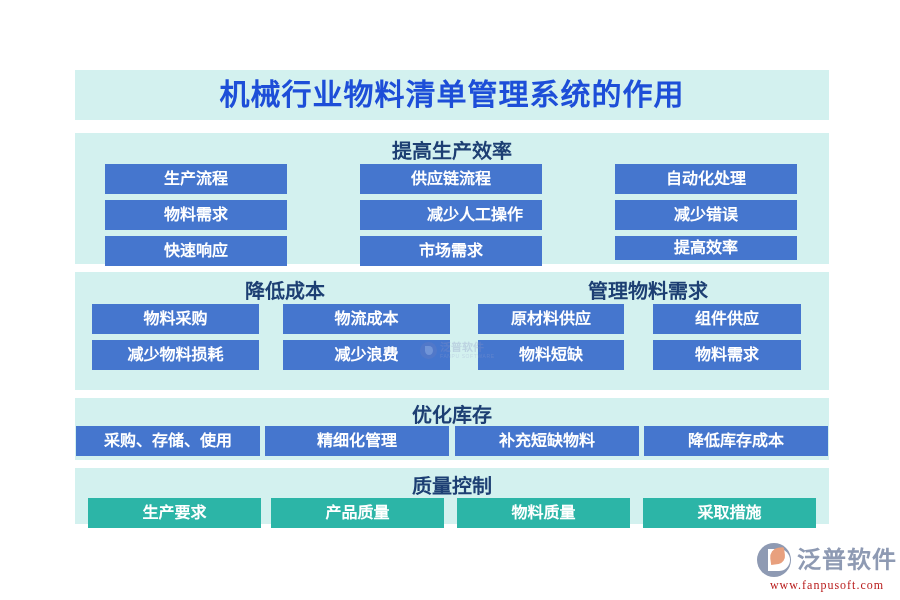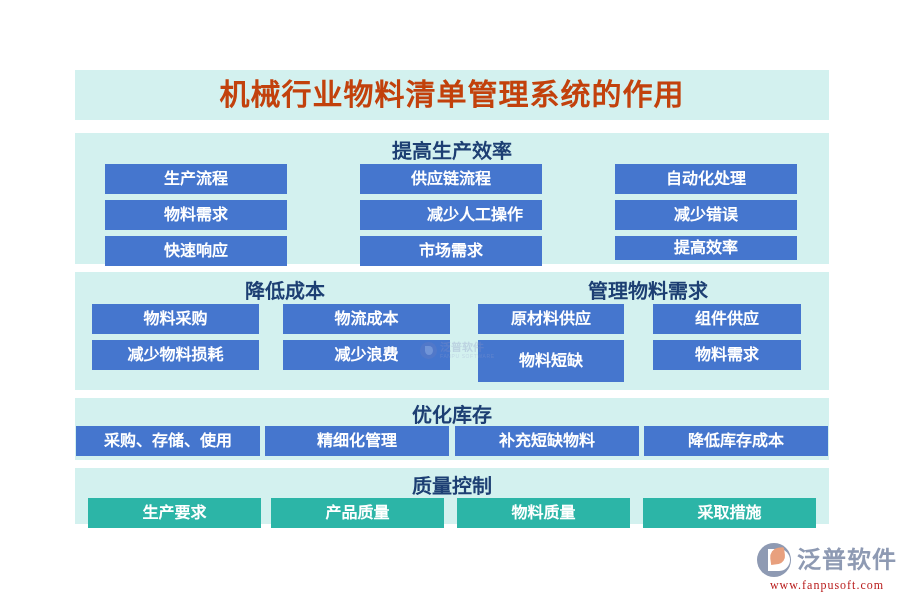--- a/index.html
+++ b/index.html
@@ -14,21 +14,21 @@
 
   .canvas{position:relative;width:900px;height:600px;}
 
   
   .title-panel{
     position:absolute;left:75px;top:70px;width:754px;height:50px;
     background:#d3f1ef;
     display:flex;align-items:center;justify-content:center;
   }
   .title-text{
-    font-size:30px;font-weight:bold;color:#c2410c;
+    font-size:30px;font-weight:bold;color:#1d4ed8;
     letter-spacing:1px;line-height:1;
     white-space:nowrap;
   }
 
   
   .panel{
     position:absolute;left:75px;width:754px;
     background:#d3f1ef;
   }
   .sec-head{
@@ -131,21 +131,21 @@
     <div class="sec-head" style="left:130px;top:9px;width:160px;">降低成本</div>
     <div class="sec-head" style="left:493px;top:9px;width:160px;">管理物料需求</div>
 
     <div class="box blue" style="left:17px;top:32px;width:167px;height:30px;">物料采购</div>
     <div class="box blue" style="left:208px;top:32px;width:167px;height:30px;">物流成本</div>
     <div class="box blue" style="left:403px;top:32px;width:146px;height:30px;">原材料供应</div>
     <div class="box blue" style="left:578px;top:32px;width:148px;height:30px;">组件供应</div>
 
     <div class="box blue" style="left:17px;top:68px;width:167px;height:30px;">减少物料损耗</div>
     <div class="box blue" style="left:208px;top:68px;width:167px;height:30px;">减少浪费</div>
-    <div class="box blue" style="left:403px;top:68px;width:146px;height:42px;">物料短缺</div>
+    <div class="box blue" style="left:403px;top:68px;width:146px;height:30px;">物料短缺</div>
     <div class="box blue" style="left:578px;top:68px;width:148px;height:30px;">物料需求</div>
 
     <div class="wm" style="left:345px;top:70px;">
       <span class="wm-mark"></span>
       <span class="wm-txt">
         <span class="wm-cn">泛普软件</span>
         <span class="wm-en">FANPU SOFTWARE</span>
       </span>
     </div>
   </div>

